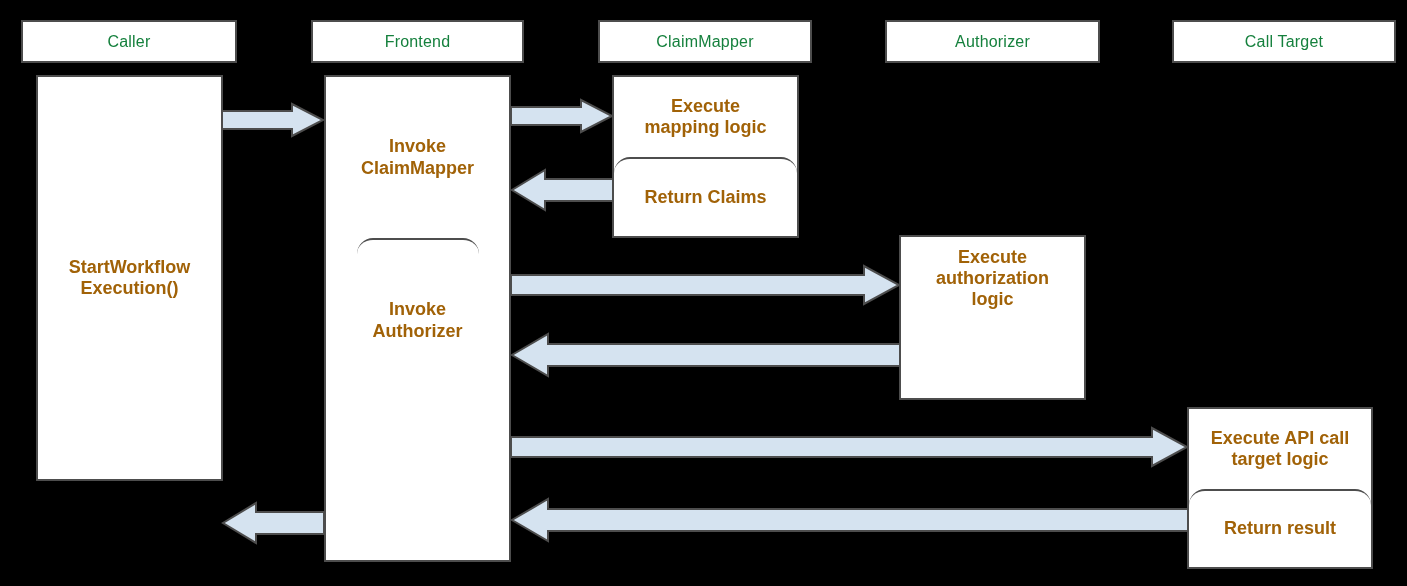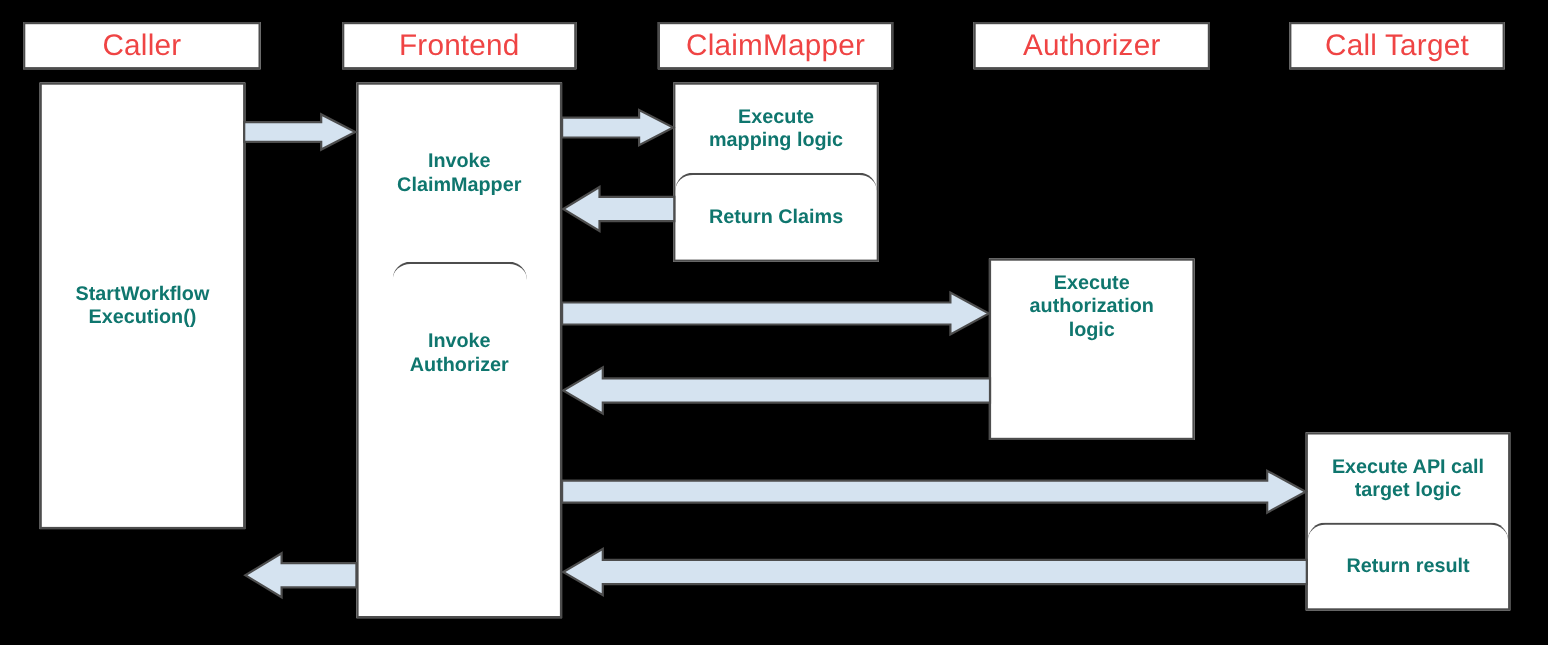--- a/index.html
+++ b/index.html
@@ -18,40 +18,40 @@
     overflow: hidden;
   }
   .lane-header {
     position: absolute;
     background: #ffffff;
     border: 2px solid #4d4d4d;
     box-sizing: border-box;
     display: flex;
     align-items: center;
     justify-content: center;
-    color: #ef4444;
-    font-size: 27px;
+    color: #15803d;
+    font-size: 16px;
     font-weight: 400;
     letter-spacing: 0.2px;
   }
   .act-box {
     position: absolute;
     background: #ffffff;
     border: 2px solid #4d4d4d;
     box-sizing: border-box;
     display: flex;
     flex-direction: column;
   }
   .act-cell {
     flex: 1 1 auto;
     display: flex;
     align-items: center;
     justify-content: center;
     text-align: center;
-    color: #0f766e;
+    color: #a16207;
     font-size: 18px;
     font-weight: bold;
     line-height: 1.18;
     box-sizing: border-box;
     padding: 2px 16px;
   }
   .act-cell + .act-cell {
     border-top: 2px solid #4d4d4d;
     border-radius: 16px;
   }
@@ -85,21 +85,21 @@
   </div>
 
   <div class="lane-header" style="left:598px; top:20px; width:214px; height:43px;">
     <span>ClaimMapper</span>
   </div>
 
   <div class="lane-header" style="left:885px; top:20px; width:215px; height:43px;">
     <span>Authorizer</span>
   </div>
 
-  <div class="lane-header" style="left:1172px; top:20px; width:196px; height:43px;">
+  <div class="lane-header" style="left:1172px; top:20px; width:224px; height:43px;">
     <span>Call Target</span>
   </div>
 
   <div class="act-box" style="left:36px; top:75px; width:187px; height:406px;">
     <div class="act-cell">StartWorkflow<br>Execution()</div>
   </div>
 
   <div class="act-box" style="left:324px; top:75px; width:187px; height:487px;align-items:center;">
     <div class="act-cell" style="flex:0 0 161px;">Invoke<br>ClaimMapper</div>
     <div class="act-cell" style="flex:0 0 163px;">Invoke<br>Authorizer</div>
@@ -107,21 +107,21 @@
 
   <div class="act-box" style="left:612px; top:75px; width:187px; height:163px;">
     <div class="act-cell" style="flex:0 0 80px;">Execute<br>mapping logic</div>
     <div class="act-cell">Return Claims</div>
   </div>
 
   <div class="act-box" style="left:899px; top:235px; width:187px; height:165px;">
     <div class="act-cell" style="flex:0 0 83px;">Execute<br>authorization<br>logic</div>
   </div>
 
-  <div class="act-box" style="left:1187px; top:393px; width:186px; height:162px;">
+  <div class="act-box" style="left:1187px; top:407px; width:186px; height:162px;">
     <div class="act-cell" style="flex:0 0 80px;">Execute API call<br>target logic</div>
     <div class="act-cell">Return result</div>
   </div>
 
   <div class="arrow" style="left:222px; top:104px; width:102px; height:32px;">
     <svg viewBox="0 0 102 32" preserveAspectRatio="none">
       <polygon points="0,7 70,7 70,0 101,16 70,32 70,25 0,25"></polygon>
     </svg>
   </div>
 

